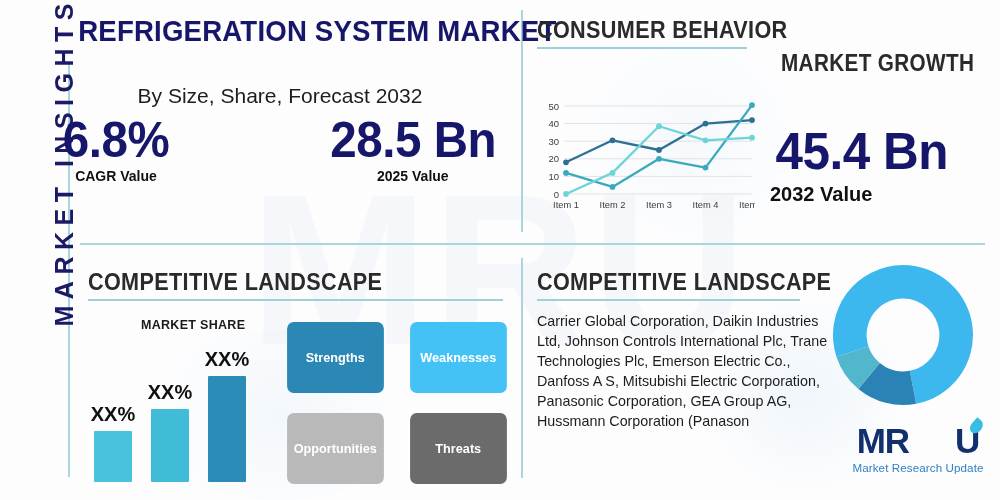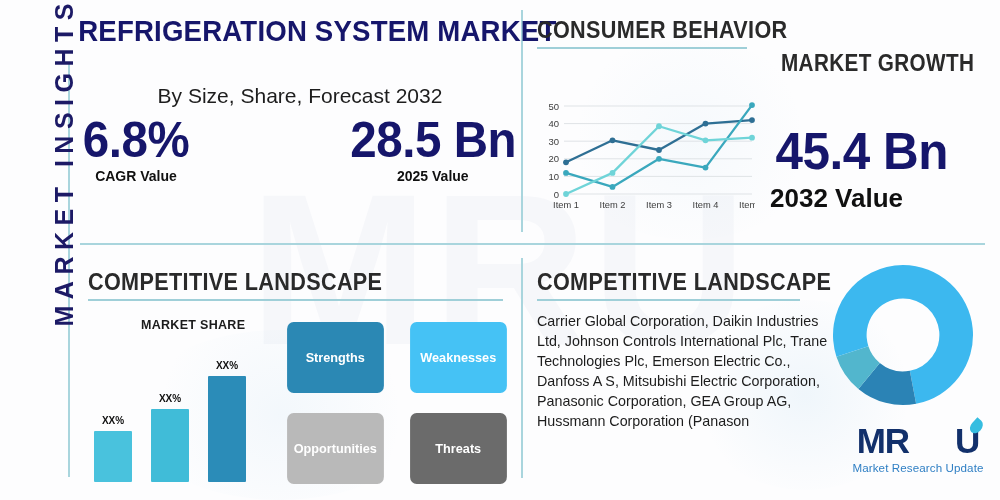--- a/index.html
+++ b/index.html
@@ -73,21 +73,21 @@
   #panel-title { left: 60px; top: 14px; width: 455px; }
   .main-title {
     font-size: 30px; font-weight: 700;
     color: #16166b;
     letter-spacing: 0.2px;
     text-align: center;
     transform: scaleX(0.92);
     transform-origin: center;
     white-space: nowrap;
   }
-  #panel-metrics { left: 80px; top: 84px; width: 440px; }
+  #panel-metrics { left: 60px; top: 84px; width: 440px; }
   .subtitle {
     text-align: center; font-size: 21px; color: #1d1d1d;
     font-weight: 400; margin-bottom: 6px;
   }
   .metric-row { display: flex; justify-content: space-between; gap: 36px; margin-top: 2px; }
   .metric { text-align: center; }
   .metric-value {
     font-size: 50px; font-weight: 700; color: #16166b;
     line-height: 1.05; letter-spacing: -0.5px;
     transform: scaleX(0.95); transform-origin: center;
@@ -115,39 +115,39 @@
     font-size: 23px; font-weight: 700; color: #2a2a2a;
     letter-spacing: 0.4px; transform: scaleX(0.9);
     transform-origin: center; white-space: nowrap;
   }
   .growth-value {
     font-size: 52px; font-weight: 700; color: #16166b;
     margin-top: 44px; letter-spacing: -0.5px;
     transform: scaleX(0.95); transform-origin: center;
   }
   .growth-label {
-    font-size: 26px; font-weight: 700; color: #101010; margin-top: 2px;
+    font-size: 20px; font-weight: 700; color: #101010; margin-top: 2px;
   }
 
   
   #panel-linechart { left: 540px; top: 100px; width: 215px; height: 120px; }
 
   
   #panel-comp-left { left: 88px; top: 268px; width: 420px; }
   #panel-comp-left .head-rule { width: 415px; }
   .bar-area { position: absolute; left: 0px; top: 50px; width: 200px; height: 165px; }
   .bar-chart-label {
     position: absolute; left: 17px; top: 0px;
     font-size: 12.5px; font-weight: 700; color: #1b1b1b; letter-spacing: 0.3px; margin-left: 36px;
   }
   .bars { position: absolute; left: 6px; top: 22px; width: 180px; height: 142px;
           display: flex; align-items: flex-end; gap: 19px; }
   .bar-col { width: 38px; display: flex; flex-direction: column;
              align-items: center; justify-content: flex-end; }
-  .bar-val { font-size: 10px; font-weight: 700; color: #101010; margin-bottom: 5px; text-align: right; }
+  .bar-val { font-size: 20px; font-weight: 700; color: #101010; margin-bottom: 5px; text-align: right; }
   .bar { width: 38px; border-radius: 1px; }
 
   
   #panel-swot { left: 284px; top: 322px; width: 225px; height: 162px;
                 display: grid; grid-template-columns: 1fr 1fr;
                 grid-template-rows: 1fr 1fr; gap: 20px; }
   .swot-box {
     border-radius: 7px; display: flex; align-items: center; justify-content: center;
     color: #ffffff; font-size: 13.5px; font-weight: 600;
     transform: scaleX(0.94); transform-origin: center;

